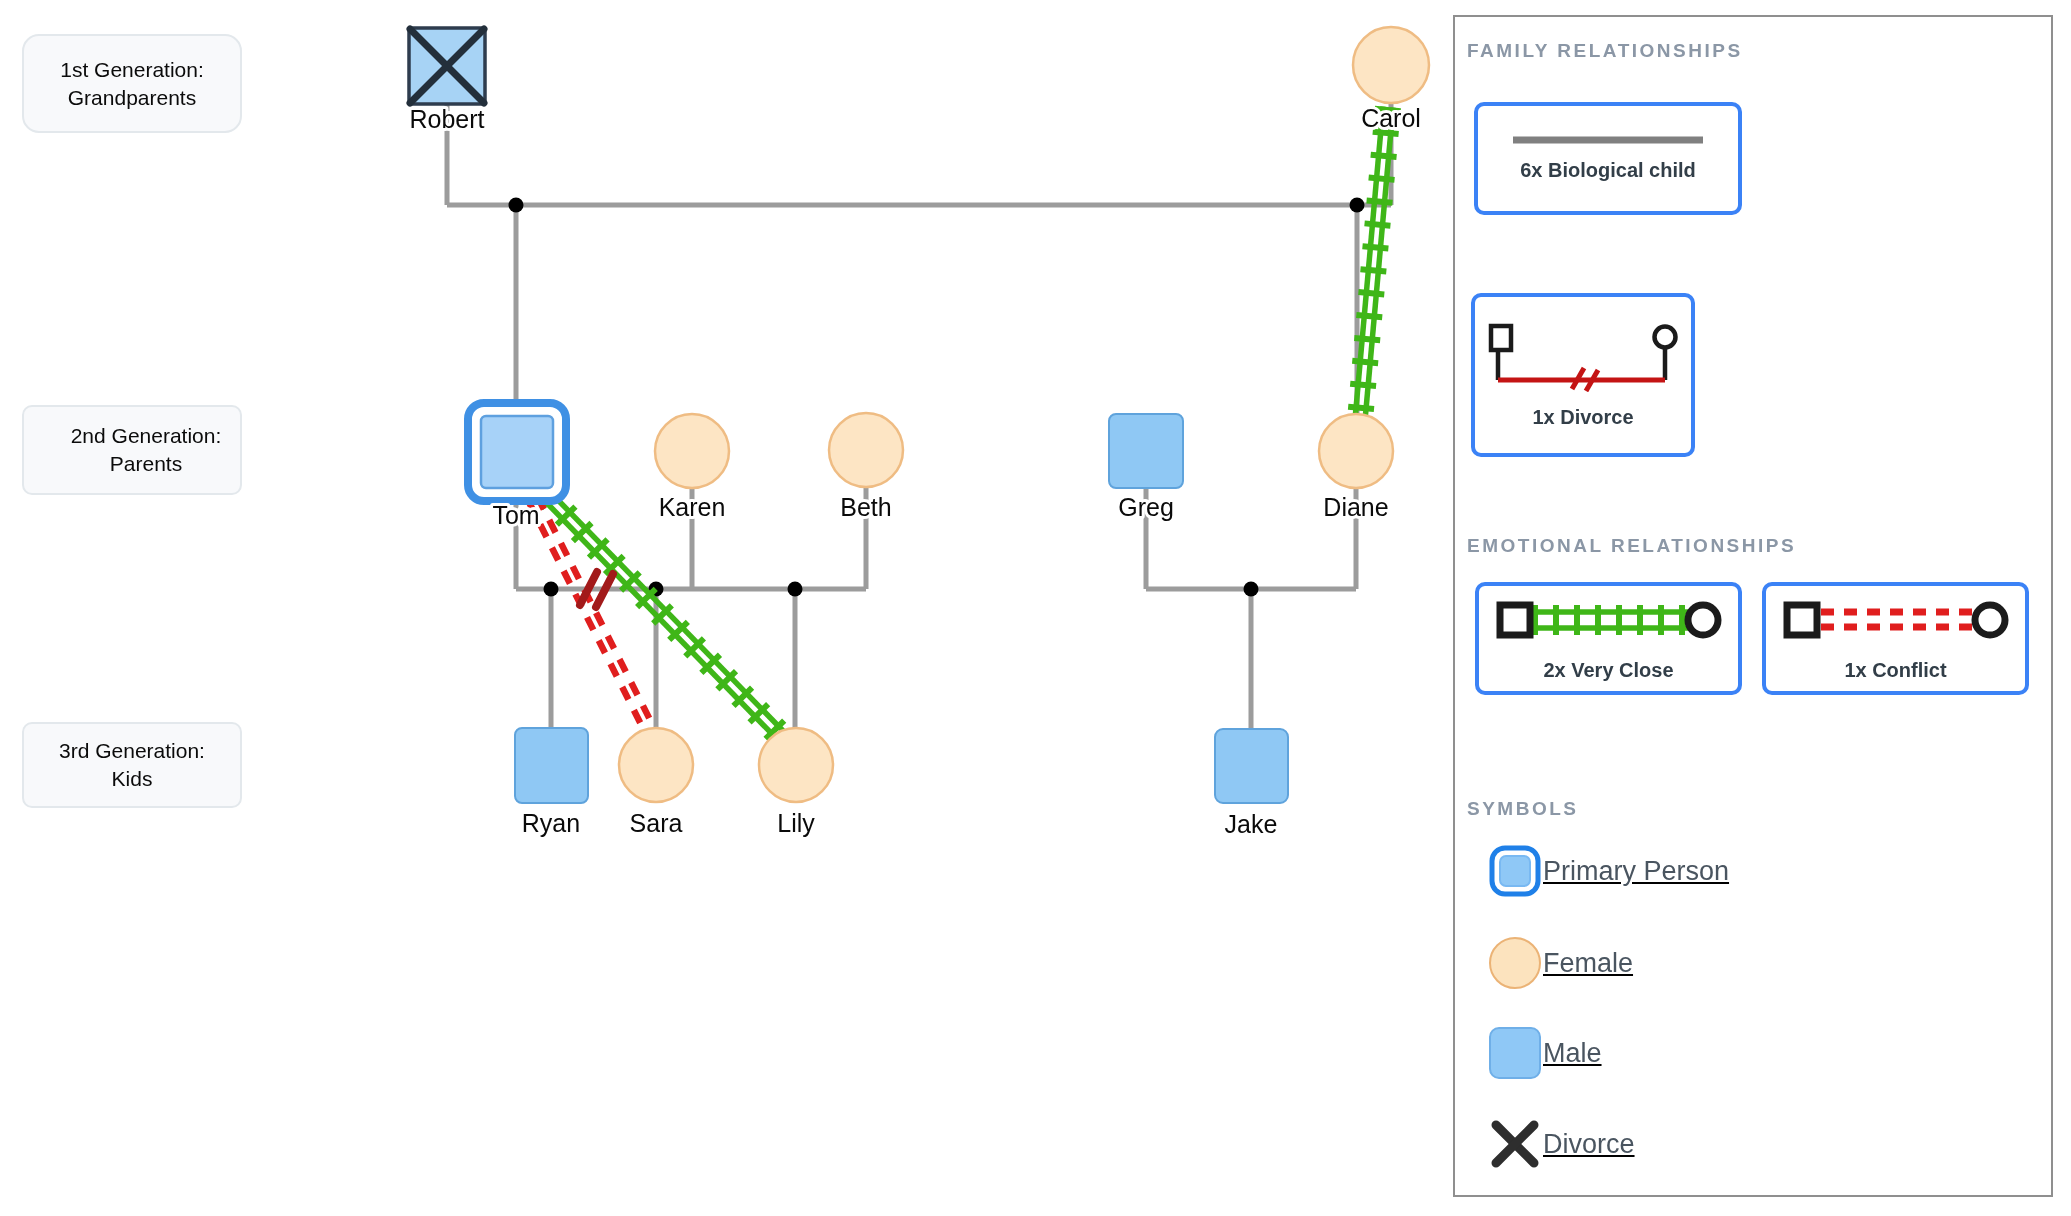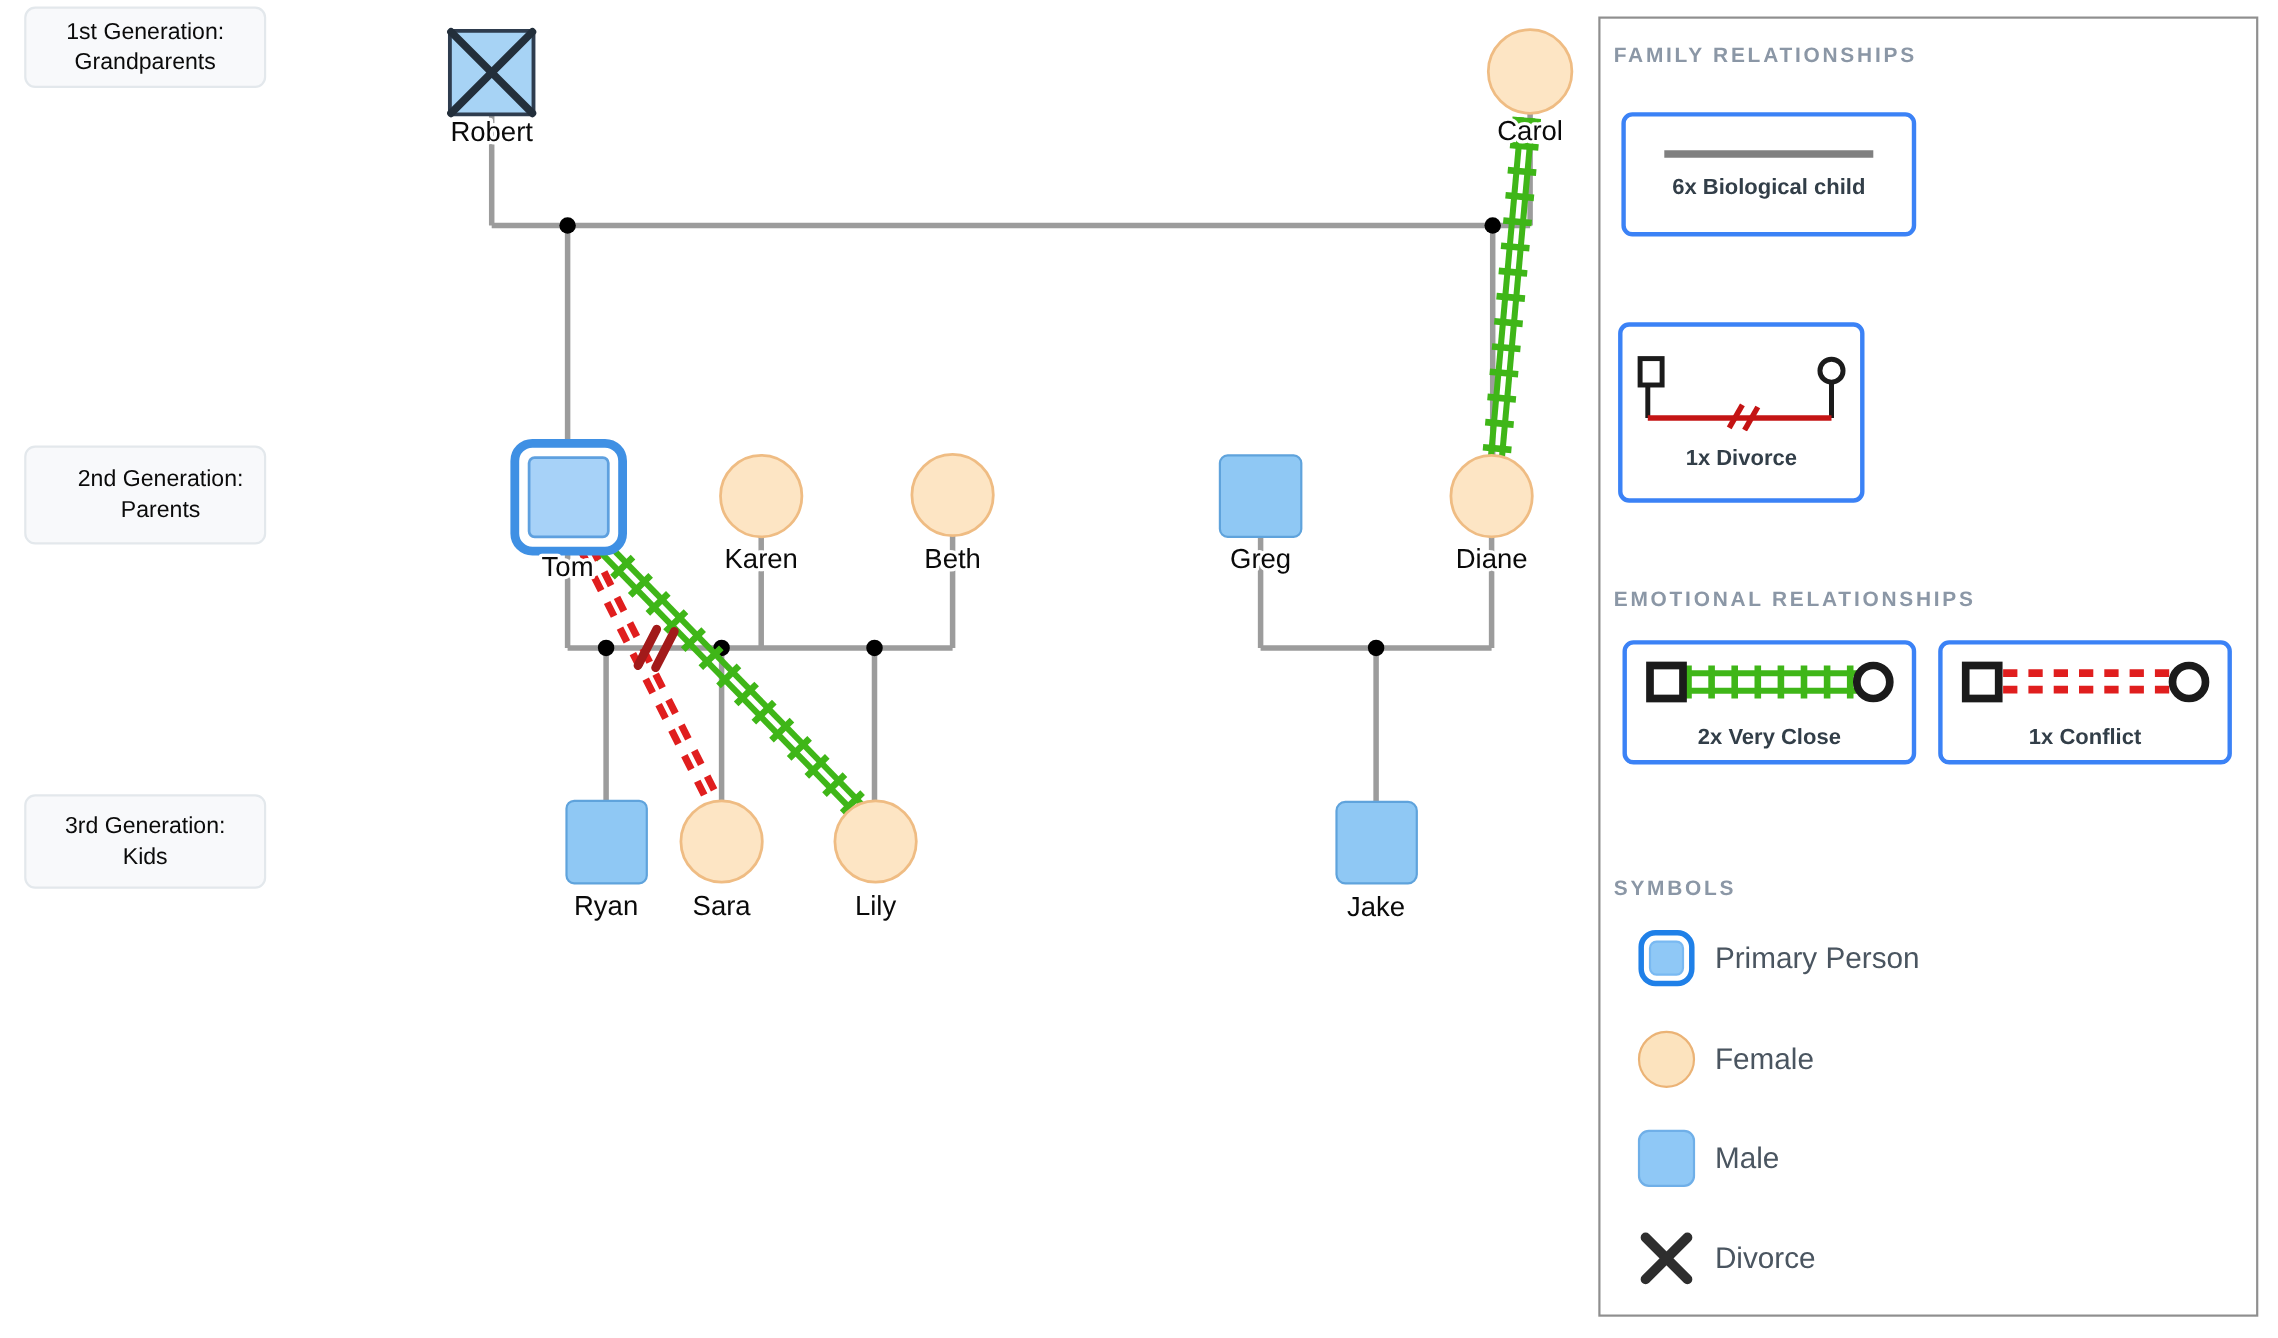--- a/index.html
+++ b/index.html
@@ -28,21 +28,21 @@
   }
   .section-header {
     position:absolute; left:12px;
     font-size:19px; font-weight:bold; letter-spacing:2.5px; color:#8b97a6;
   }
   .legend-card {
     position:absolute; background:#fff; border:4px solid #3b82f6; border-radius:10px;
     display:flex; flex-direction:column; align-items:center; justify-content:center; gap:14px;
   }
   .legend-card .card-label { font-size:20px; font-weight:bold; color:#323e48; white-space:nowrap; }
-  .symbol-row { position:absolute; left:33px; display:flex; align-items:center; gap:17px; height:54px; }
+  .symbol-row { position:absolute; left:33px; display:flex; align-items:center; gap:1px; height:54px;text-decoration:underline; }
   .symbol-row .symbol-label { font-size:27px; color:#4a5560; }
 </style>
 </head>
 <body>
 
 <div id="stage">
 
   <svg id="tree" width="2071" height="1216" viewBox="0 0 2071 1216">
 
     <path d="M447,104 V205 M1391,103 V205 M447,205 H1391
@@ -131,21 +131,21 @@
     <text class="person-label" x="692" y="516">Karen</text>
     <text class="person-label" x="866" y="516">Beth</text>
     <text class="person-label" x="1146" y="516">Greg</text>
     <text class="person-label" x="1356" y="516">Diane</text>
     <text class="person-label" x="551" y="832">Ryan</text>
     <text class="person-label" x="656" y="832">Sara</text>
     <text class="person-label" x="796" y="832">Lily</text>
     <text class="person-label" x="1251" y="833">Jake</text>
   </svg>
 
-  <div class="gen-box" style="top:6px;  height:74px;">
+  <div class="gen-box" style="top:34px;  height:99px;border-radius:17px;">
     <span>1st Generation:</span>
     <span>Grandparents</span>
   </div>
   <div class="gen-box" style="top:405px; height:90px;padding-left:28px;">
     <span>2nd Generation:</span>
     <span>Parents</span>
   </div>
   <div class="gen-box" style="top:722px; height:86px;">
     <span>3rd Generation:</span>
     <span>Kids</span>

